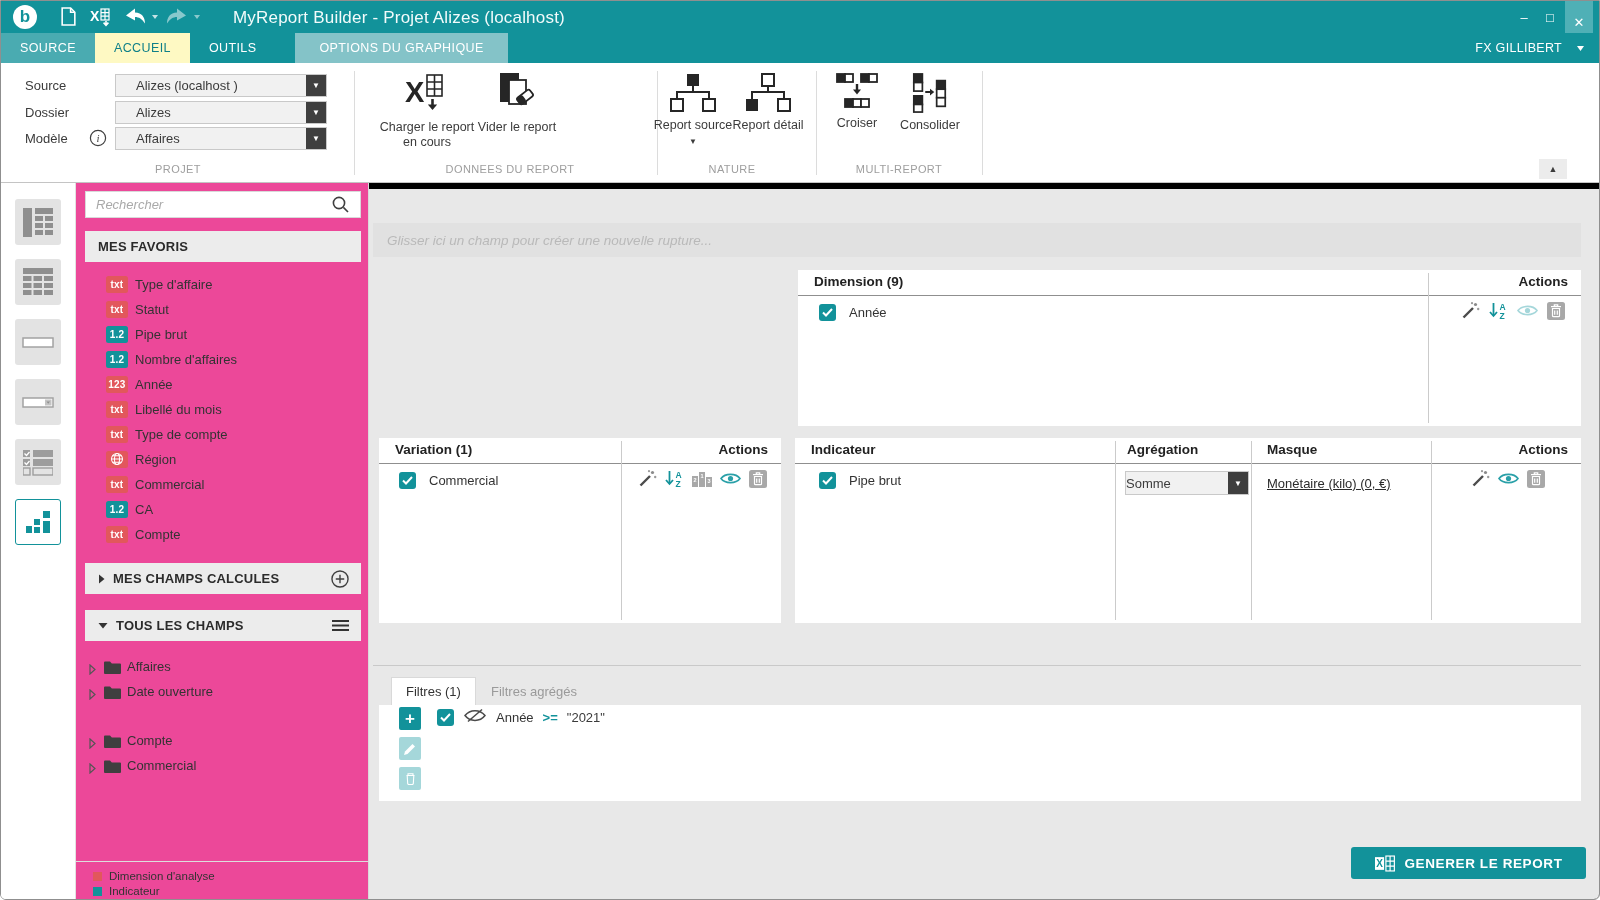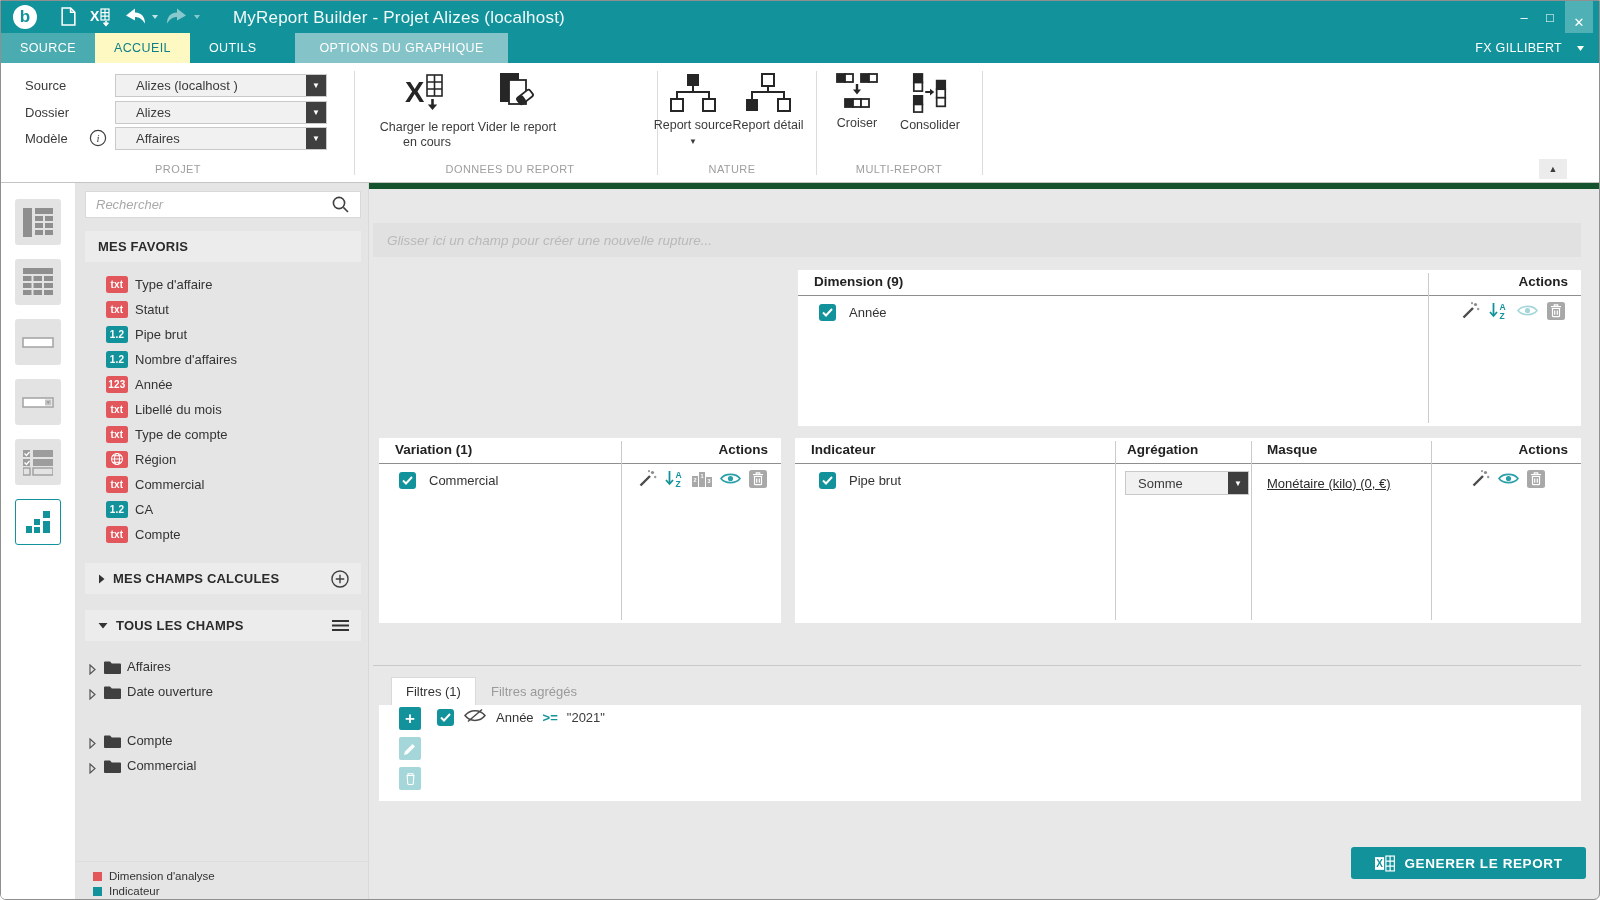--- a/index.html
+++ b/index.html
@@ -42,21 +42,21 @@
   .collapse-btn{position:absolute;left:1538px;top:96px;width:28px;height:20px;background:#ececec;
     display:flex;align-items:center;justify-content:center;font-size:9px;color:#3c3c3c}
 
   
   .main{position:absolute;left:0;top:182px;width:1600px;height:718px;background:#fff}
   .iconcol{position:absolute;left:0;top:0;width:75px;height:718px;background:#fff;border-right:1px solid #e2e2e2}
   .sideicon{position:absolute;left:14px;width:46px;height:46px;background:#e3e3e3;border-radius:3px;
     display:flex;align-items:center;justify-content:center}
   .sideicon.active{background:#fff;border:1.5px solid #12929a}
 
-  .fieldpanel{position:absolute;left:75px;top:0;width:293px;height:718px;background:#e5e5e5;border-right:1px solid #d9d9d9}
+  .fieldpanel{position:absolute;left:75px;top:0;width:293px;height:718px;background:#ec4899;border-right:1px solid #d9d9d9}
   .searchbox{position:absolute;left:9px;top:8px;width:276px;height:27px;border:1px solid #d9d9d9;background:#fff;display:flex;align-items:center}
   .searchbox input{flex:1;border:none;outline:none;font-size:13px;font-style:italic;padding:0 10px;color:#555;
     font-family:"Liberation Sans","DejaVu Sans",sans-serif;background:transparent}
   .searchbox input::placeholder{color:#a9a9a9}
   .sechead{position:absolute;left:9px;width:276px;height:31px;background:#ececec;display:flex;align-items:center;
     font-weight:bold;font-size:13px;color:#2b2b2b;padding-left:13px;letter-spacing:.2px;gap:8px}
   .sechead .tailic{margin-left:auto;margin-right:12px;display:flex;align-items:center}
   .fitem{position:absolute;left:0;width:293px;height:24px;display:flex;align-items:center}
   .badge{position:absolute;left:30px;width:22px;height:17px;border-radius:2.5px;color:#fff;font-size:10px;font-weight:bold;
     display:flex;align-items:center;justify-content:center;letter-spacing:.2px}
@@ -64,37 +64,37 @@
   .badge.teal{background:#12929a}
   .flabel{position:absolute;left:59px;font-size:13px;color:#333;white-space:nowrap}
   .folder-row{position:absolute;left:0;width:293px;height:24px}
   .folder-row .farrow{position:absolute;left:13px;top:6px}
   .folder-row .fico{position:absolute;left:28px;top:5px}
   .folder-row .flabel{left:51px;top:4px}
   .legend-sep{position:absolute;left:0;top:678px;width:293px;height:1px;background:#ddd}
   .legend-item{position:absolute;left:17px;height:14px;display:flex;align-items:center;gap:7px;font-size:11.5px;color:#333}
   .lsq{width:9px;height:9px;display:inline-block}
 
-  .canvas{position:absolute;left:368px;top:0;width:1232px;height:718px;background:#14532d}
+  .canvas{position:absolute;left:368px;top:0;width:1232px;height:718px;background:#000000}
   .graybg{position:absolute;left:0;top:6px;width:1232px;height:712px;background:#e8e8e8}
   .dropband{position:absolute;left:4px;top:40px;width:1208px;height:34px;background:#e1e1e1;display:flex;align-items:center}
   .dropband span{font-size:13.5px;font-style:italic;color:#b9b9b9;padding-left:14px}
 
   .panel{position:absolute;background:#fff}
   .phead{position:absolute;left:0;top:0;width:100%;height:26px;border-bottom:1px solid #8f8f8f}
   .ptitle{position:absolute;left:16px;top:4px;font-weight:bold;font-size:13.5px;color:#222}
   .pactions{position:absolute;right:13px;top:4px;font-weight:bold;font-size:13.5px;color:#222}
   .pcolhead{position:absolute;top:4px;font-weight:bold;font-size:13.5px;color:#222}
   .vdiv{position:absolute;top:3px;width:1px;background:#cbcbcb}
   .cb{width:17px;height:17px;background:#12929a;border-radius:3px;display:inline-flex;align-items:center;justify-content:center;flex:none}
   .rowlabel{font-size:13px;color:#333}
   .iconrow{position:absolute;display:flex;align-items:center;gap:9px}
   .mask-link{font-size:13px;color:#2b2b2b;text-decoration:underline}
   .somme-dd{position:absolute;width:124px;height:24px;background:#f1f1f1;border:1px solid #c9c9c9;display:flex;align-items:center}
-  .somme-dd .ddval{flex:1;padding:0 12px;font-size:13px;color:#3b3b3b}
+  .somme-dd .ddval{flex:1;padding:0 0;font-size:13px;color:#3b3b3b}
   .somme-dd .ddbtn{height:22px}
 
   .filter-line{position:absolute;left:4px;top:482px;width:1208px;height:1px;background:#c9c9c9}
   .ftab{position:absolute;top:494px;height:28px;display:flex;align-items:center;font-size:13px;padding:0 14px}
   .ftab.active{background:#fff;color:#333;border:1px solid #d9d9d9;border-bottom:none}
   .ftab.inactive{color:#9a9a9a}
   .fcontent{position:absolute;left:10px;top:522px;width:1202px;height:96px;background:#fff}
   .ftool{position:absolute;left:20px;width:22px;height:23px;border-radius:2px;display:flex;align-items:center;justify-content:center;color:#fff}
   .ftool.add{background:#12929a;font-size:17px;font-weight:bold}
   .ftool.dis{background:#a5d7da;font-size:12px}

